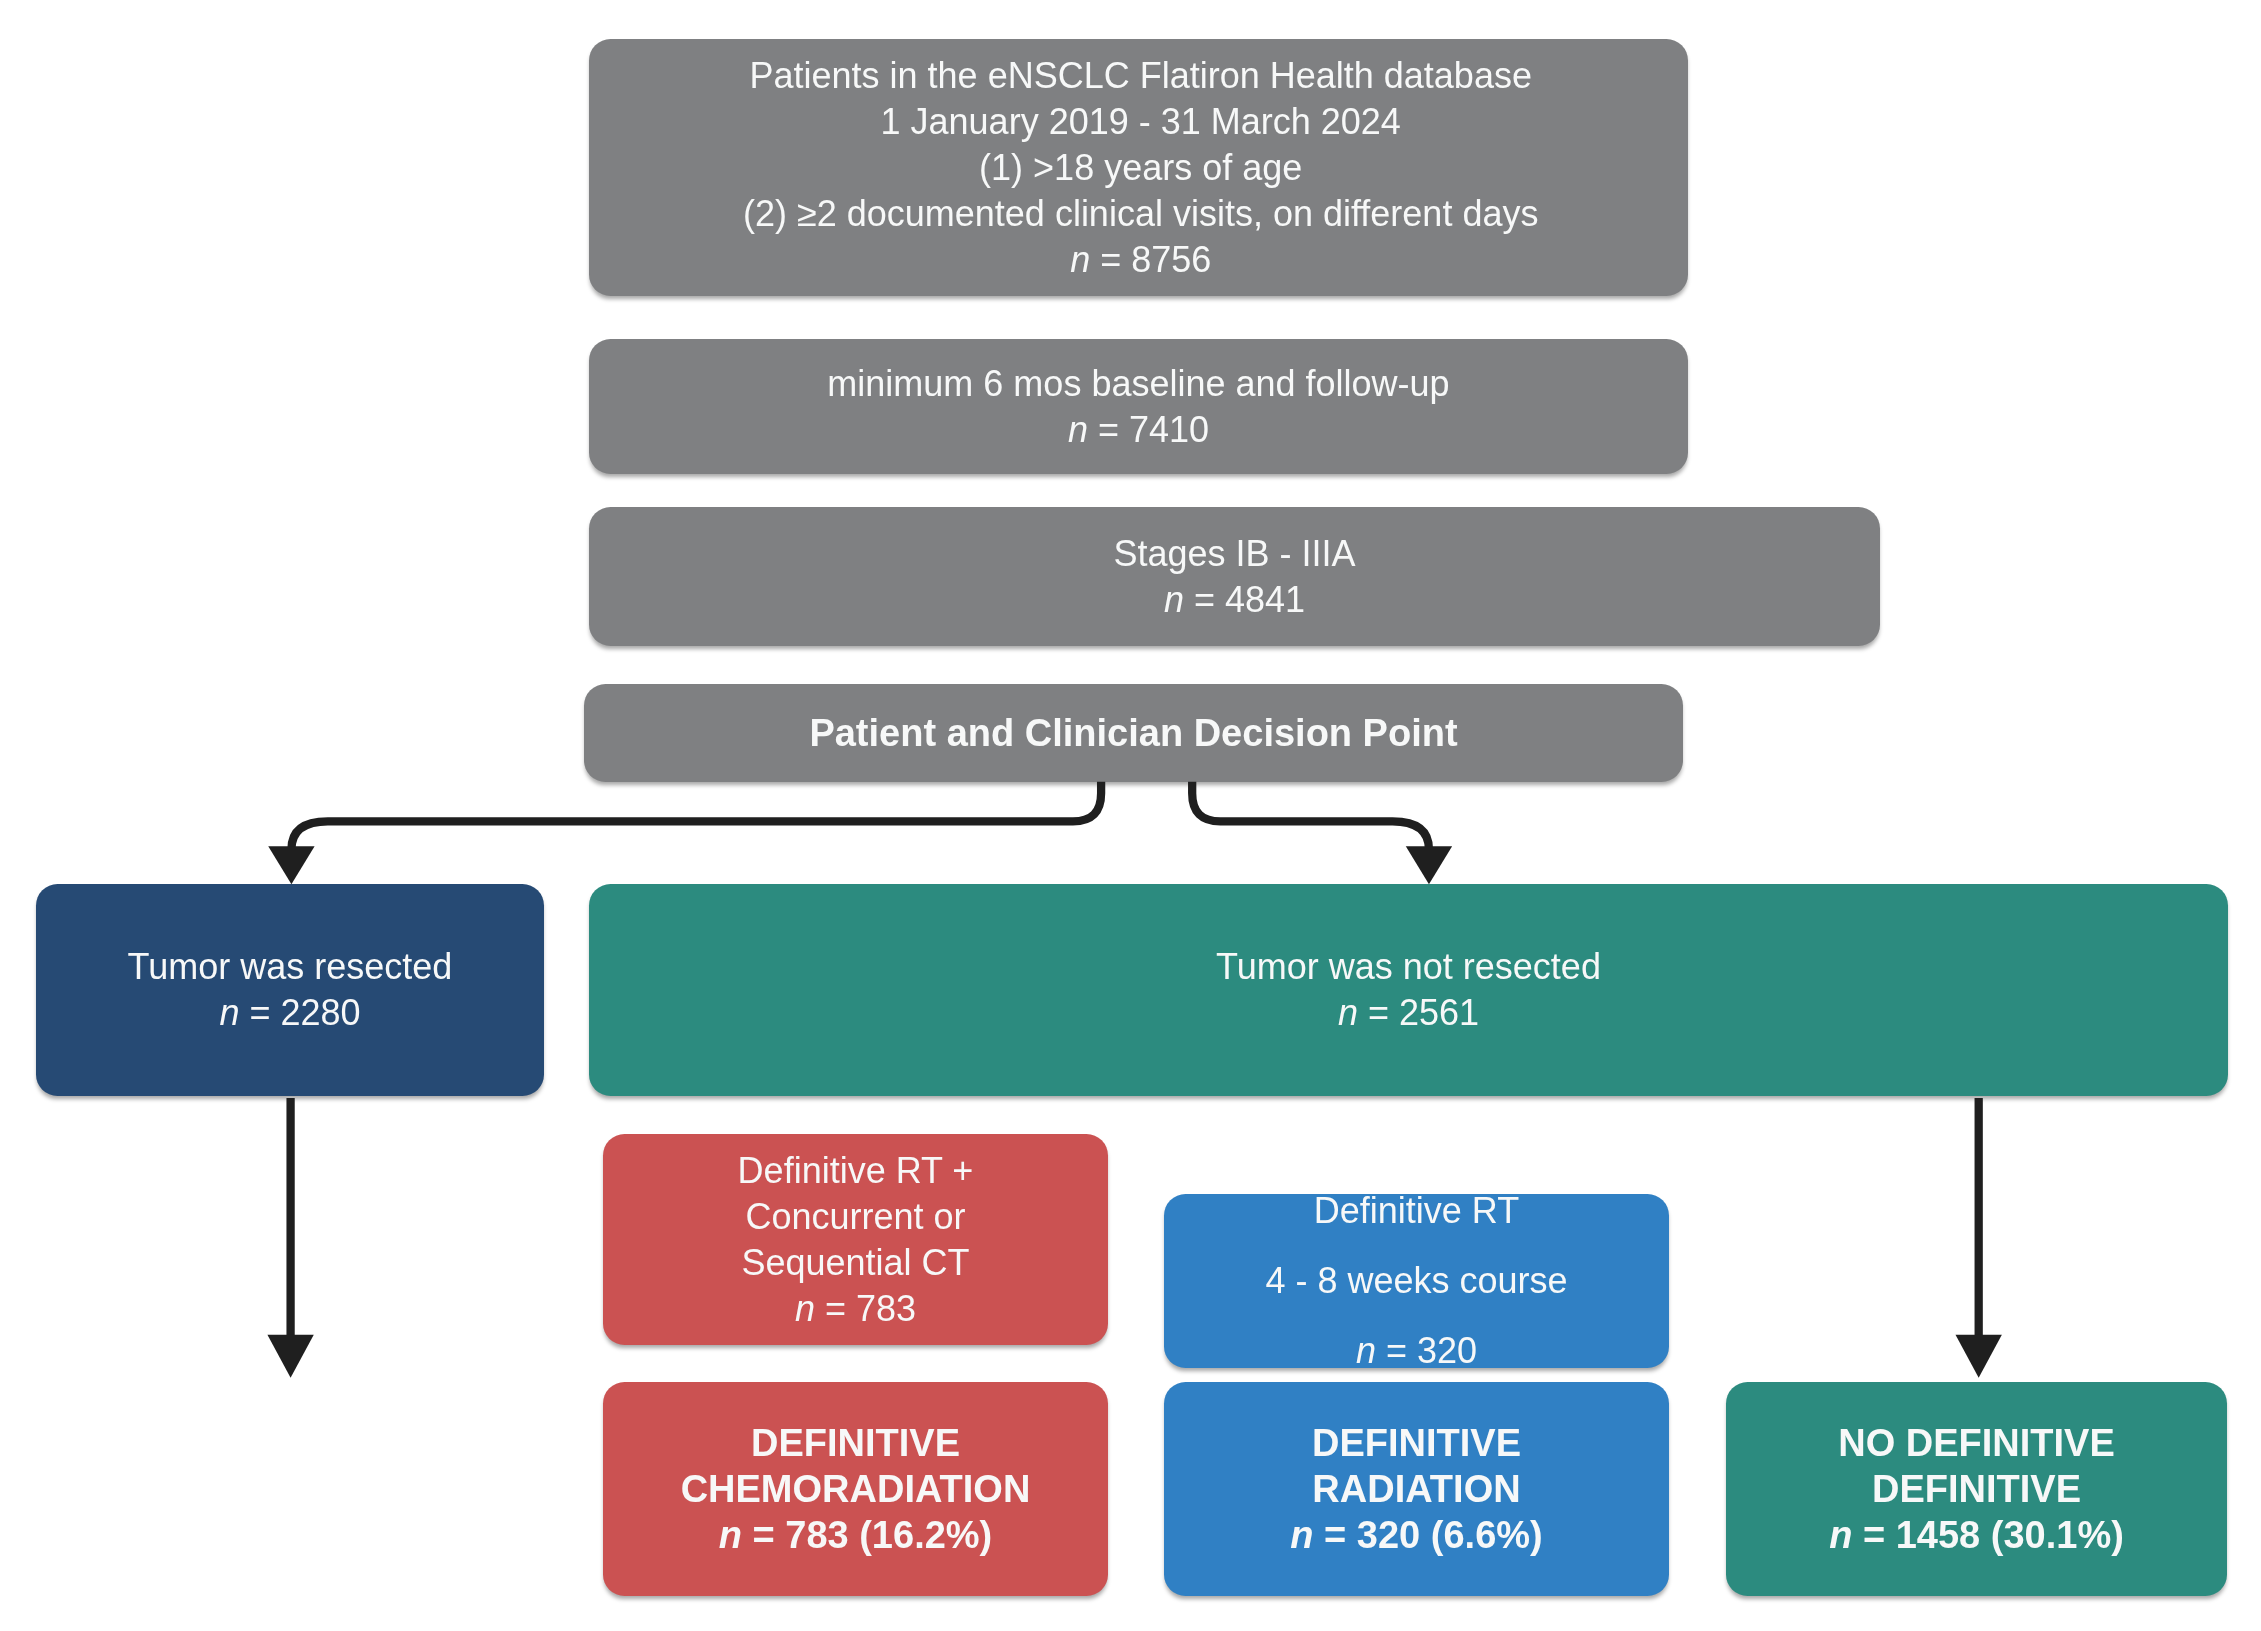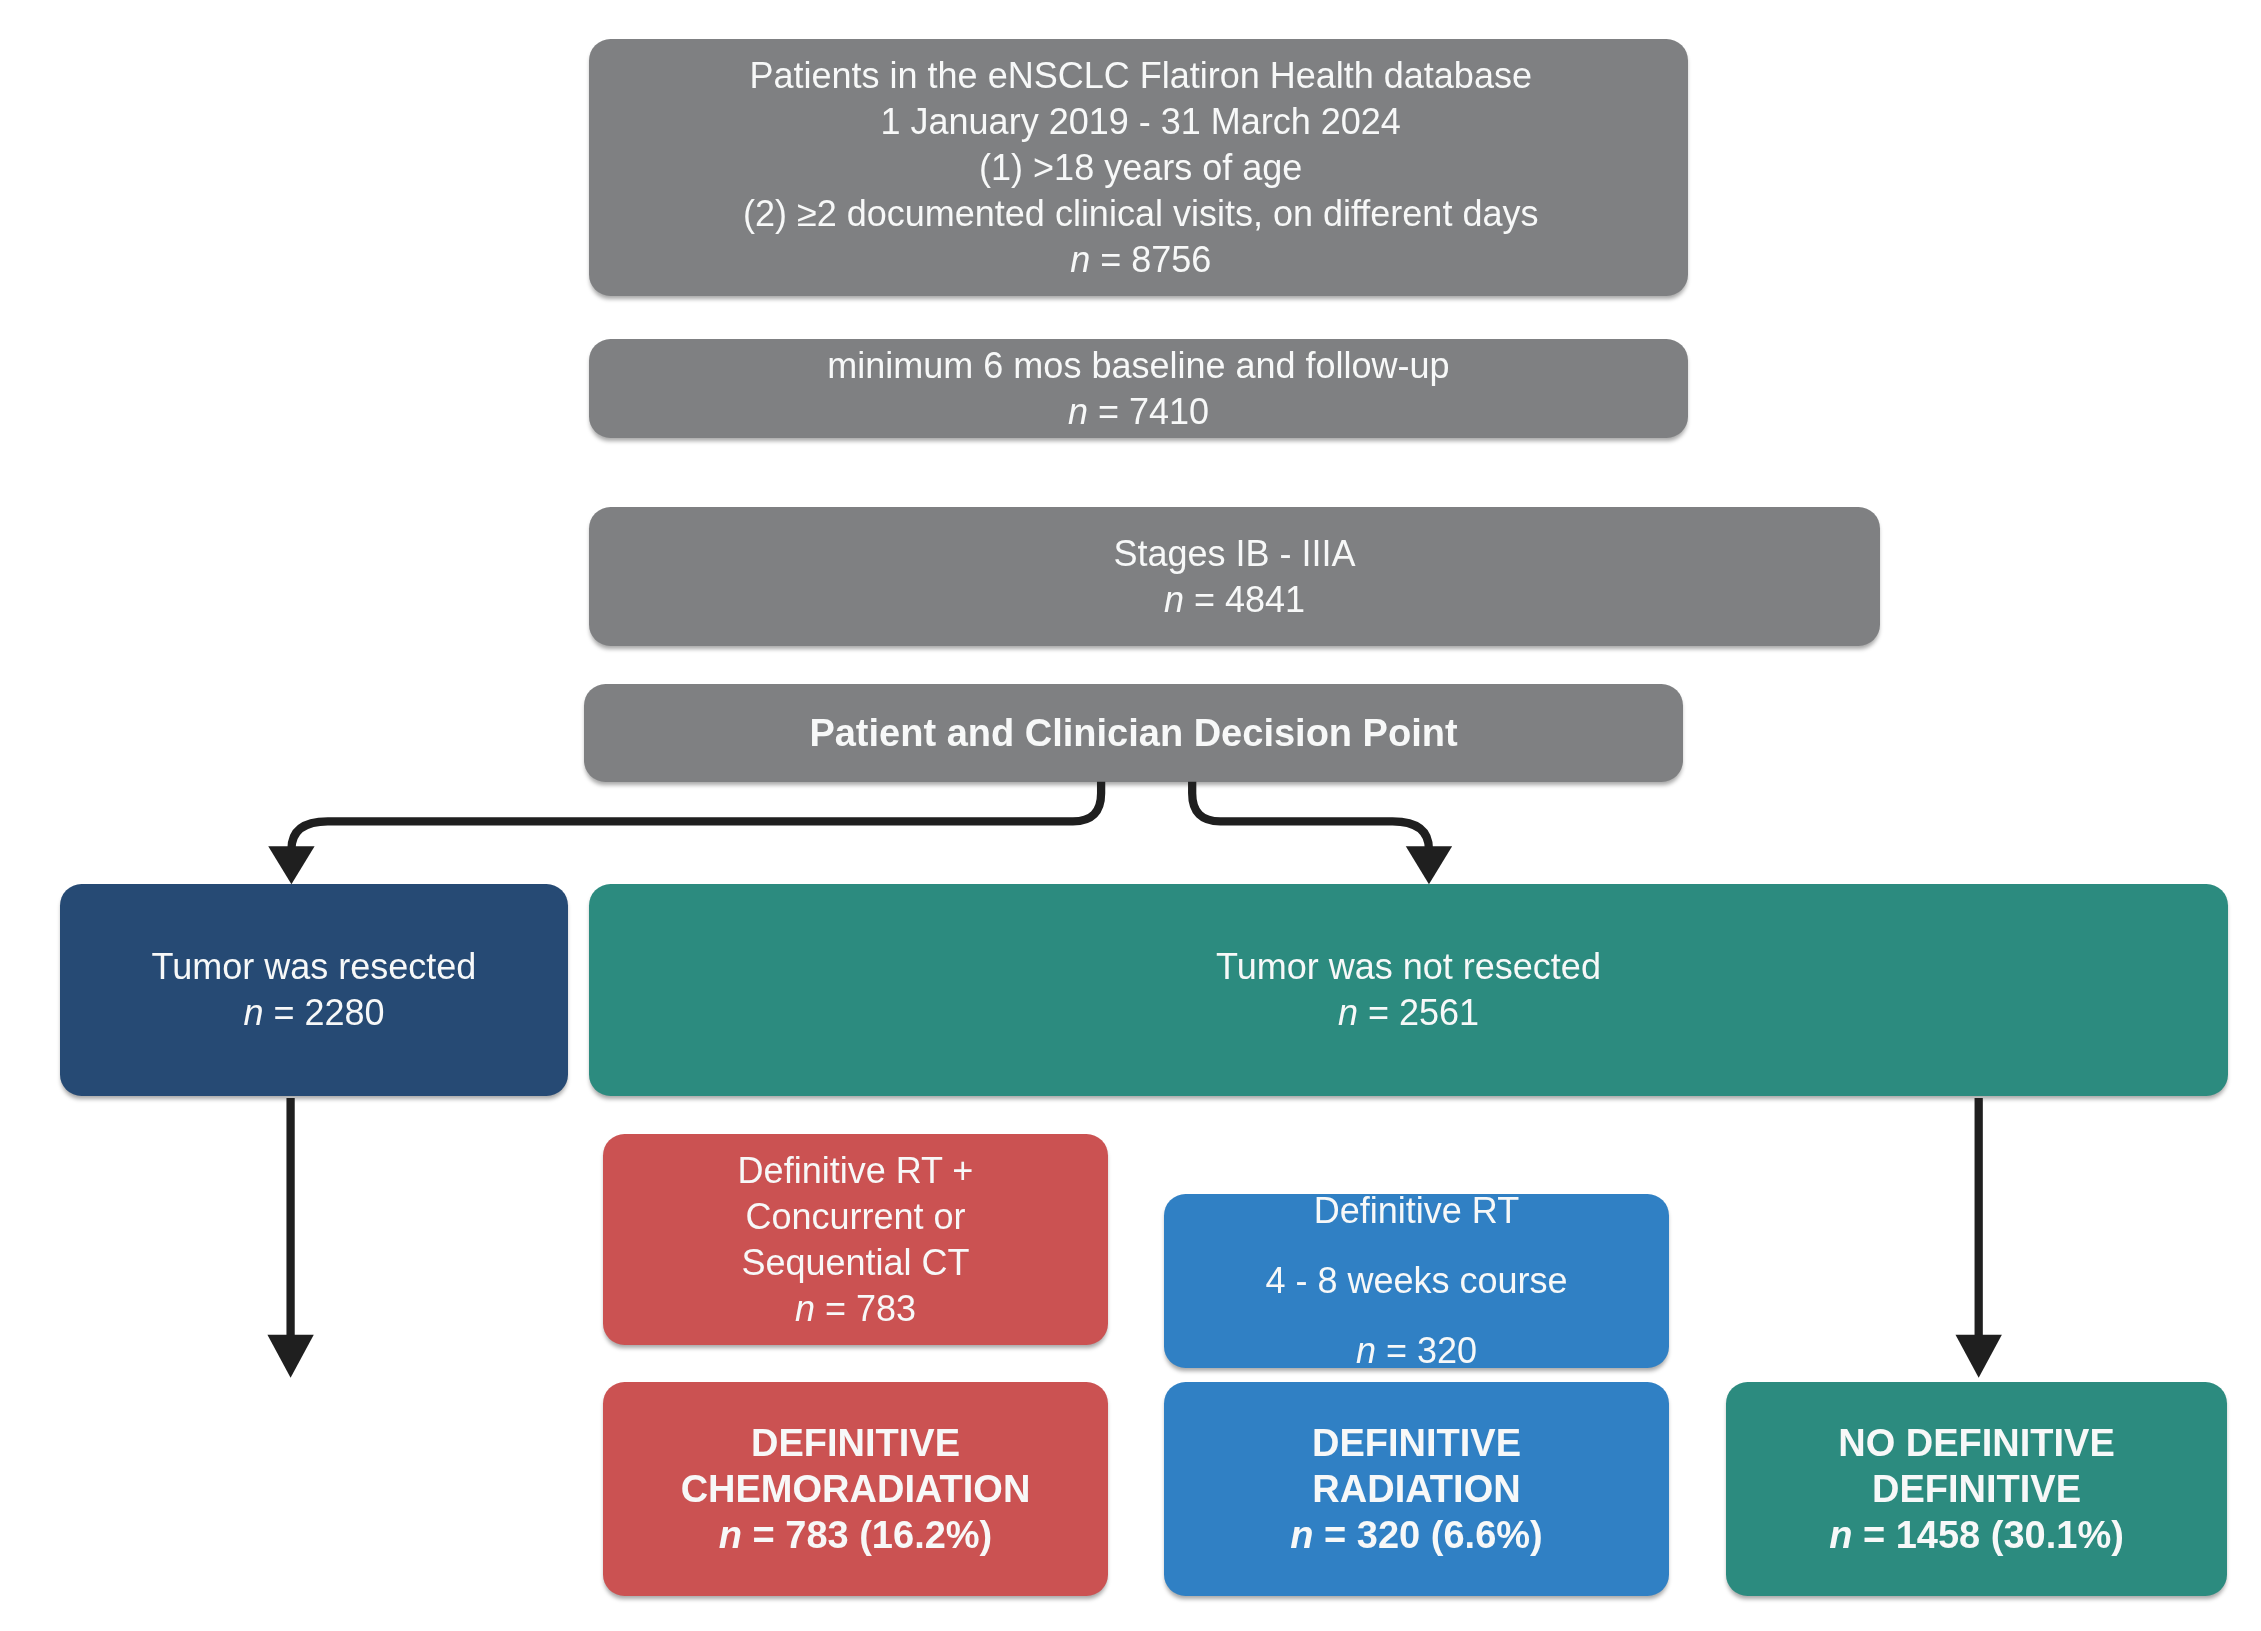--- a/index.html
+++ b/index.html
@@ -33,26 +33,26 @@
   .box .line { white-space: nowrap; }
   .box.bold { font-weight: bold; font-size: 38px; }
   .fill-gray { background: var(--gray); }
   .fill-navy { background: var(--navy); }
   .fill-teal { background: var(--teal); }
   .fill-red  { background: var(--red);  }
   .fill-blue { background: var(--blue); }
 
   
   #box-db       { left: 589px; top:  39px; width: 1099px; height: 257px; }
-  #box-baseline { left: 589px; top: 339px; width: 1099px; height: 99px; }
+  #box-baseline { left: 589px; top: 339px; width: 1099px; height: 135px; }
   #box-stages   { left: 589px; top: 507px; width: 1291px; height: 139px; }
   #box-decision { left: 584px; top: 684px; width: 1099px; height: 98px; }
 
   
-  #box-resected     { left:  36px; top: 884px; width:  508px; height: 212px; margin-left: 24px; }
+  #box-resected     { left:  36px; top: 884px; width:  508px; height: 212px; }
   #box-not-resected { left: 589px; top: 884px; width: 1639px; height: 212px; }
 
   
   #box-crt { left:  603px; top: 1134px; width: 505px; height: 211px; }
   #box-rt  { left: 1164px; top: 1194px; width: 505px; height: 174px; gap: 24px; }
 
   
   #box-primary-surgery { left:   36px; top: 1382px; width: 508px; height: 214px; }
   #box-chemoradiation  { left:  603px; top: 1382px; width: 505px; height: 214px; }
   #box-radiation       { left: 1164px; top: 1382px; width: 505px; height: 214px; }

